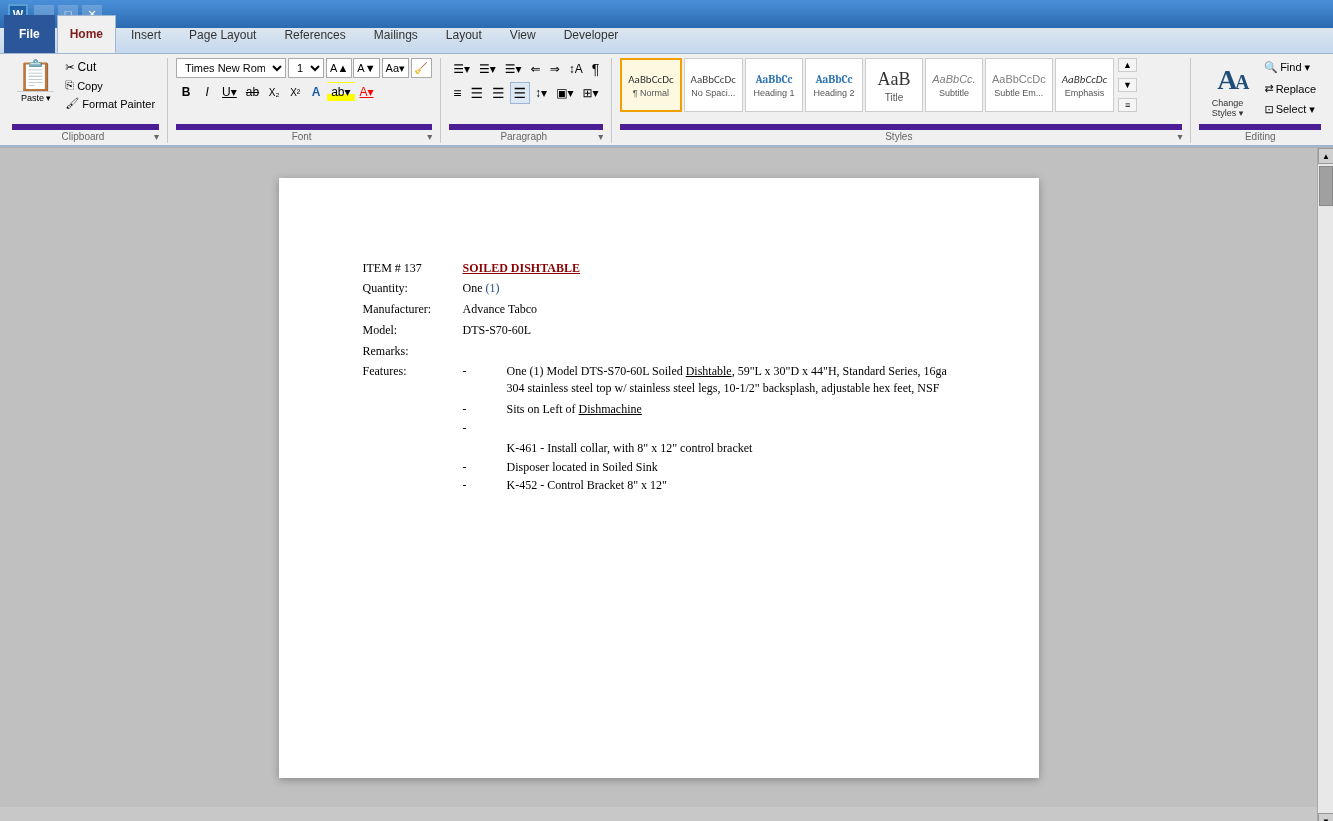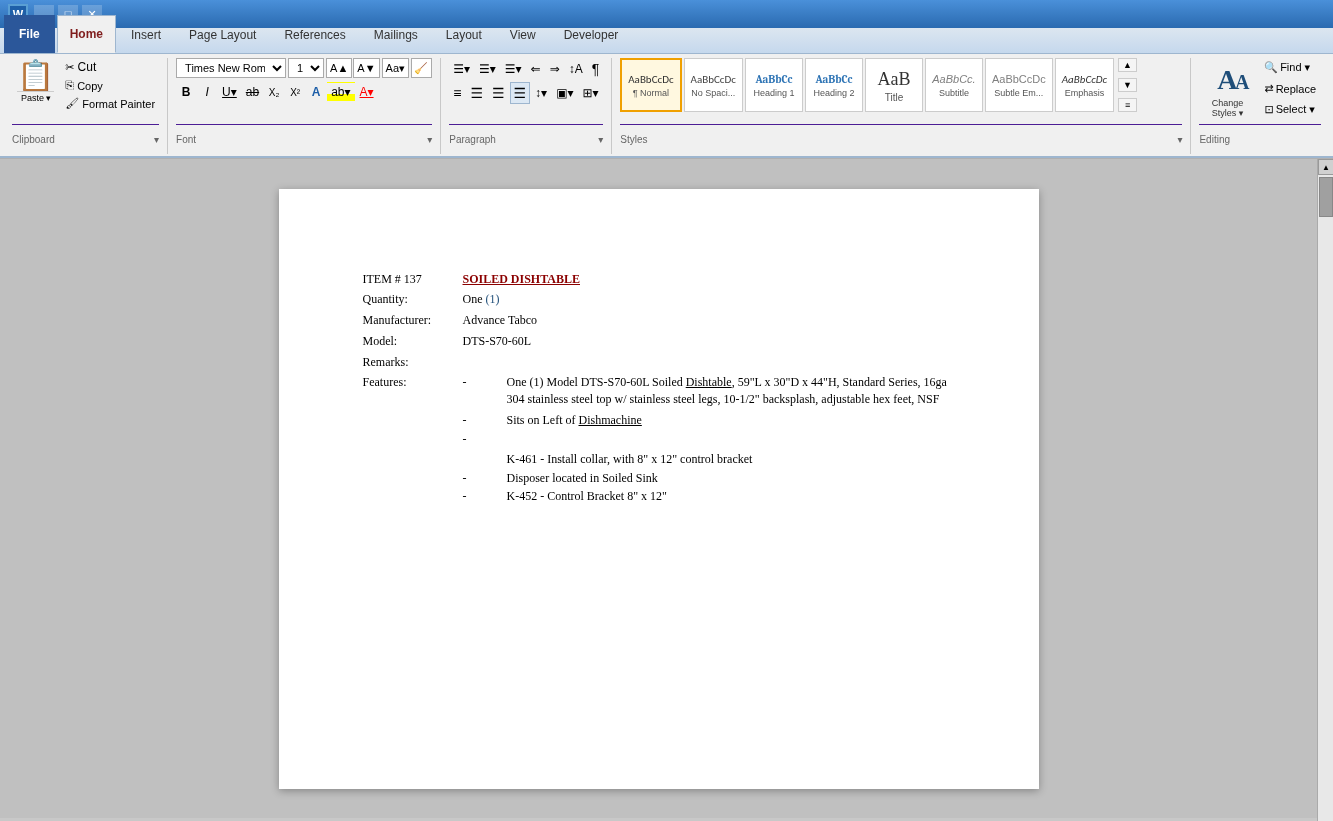--- a/index.html
+++ b/index.html
@@ -77,23 +77,23 @@
       display: flex;
       flex-direction: column;
       align-items: flex-start;
       border-right: 1px solid #c8c8c8;
       padding: 0 8px;
       min-width: fit-content;
     }
     .ribbon-group:last-child { border-right: none; }
     .ribbon-group-content { display: flex; align-items: flex-start; flex: 1; gap: 2px; }
     .ribbon-group-label {
-      font-size: 10px; color: #666; text-align: left;
-      width: 100%; margin-top: 2px; padding: 9px 0;
-      border-top: 1px solid #4c1d95;
+      font-size: 10px; color: #666; text-align: center;
+      width: 100%; margin-top: 2px; padding: 1px 0;
+      border-top: 6px solid #4c1d95;
     }
 
     
     .small-btns-col { display: flex; flex-direction: column; gap: 1px; justify-content: center; }
     .small-btn {
       display: flex; align-items: center; gap: 3px; padding: 1px 3px;
       font-size: 11px; cursor: pointer; border: 1px solid transparent; border-radius: 2px;
     }
 
     

